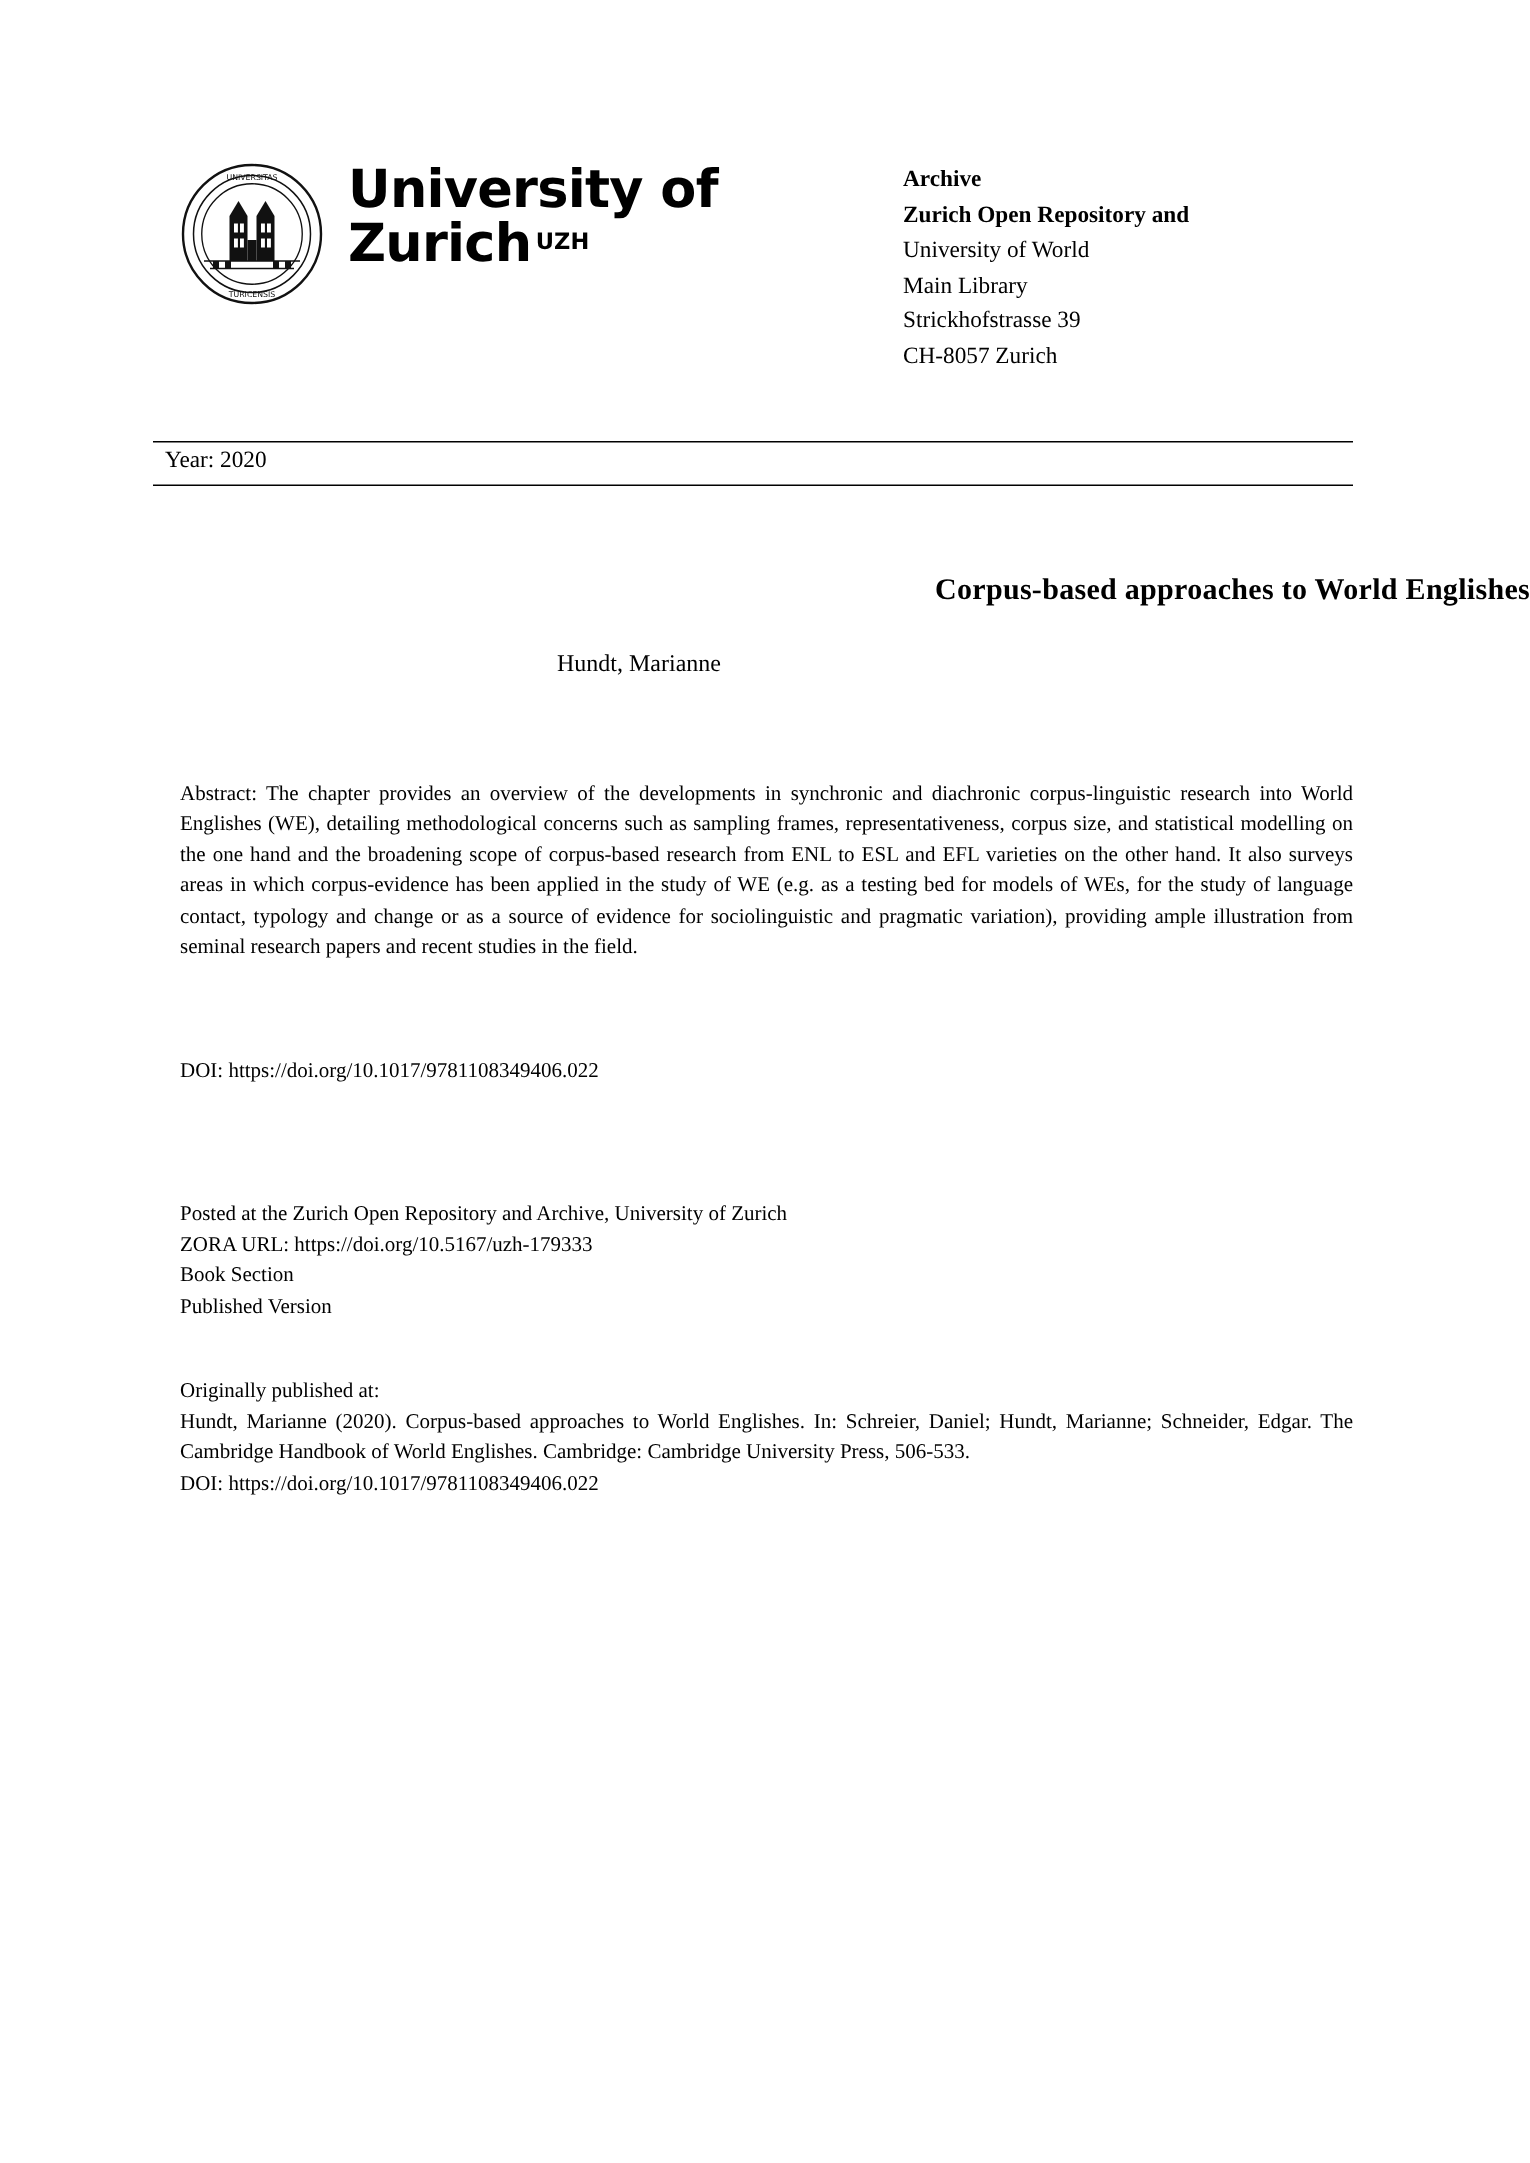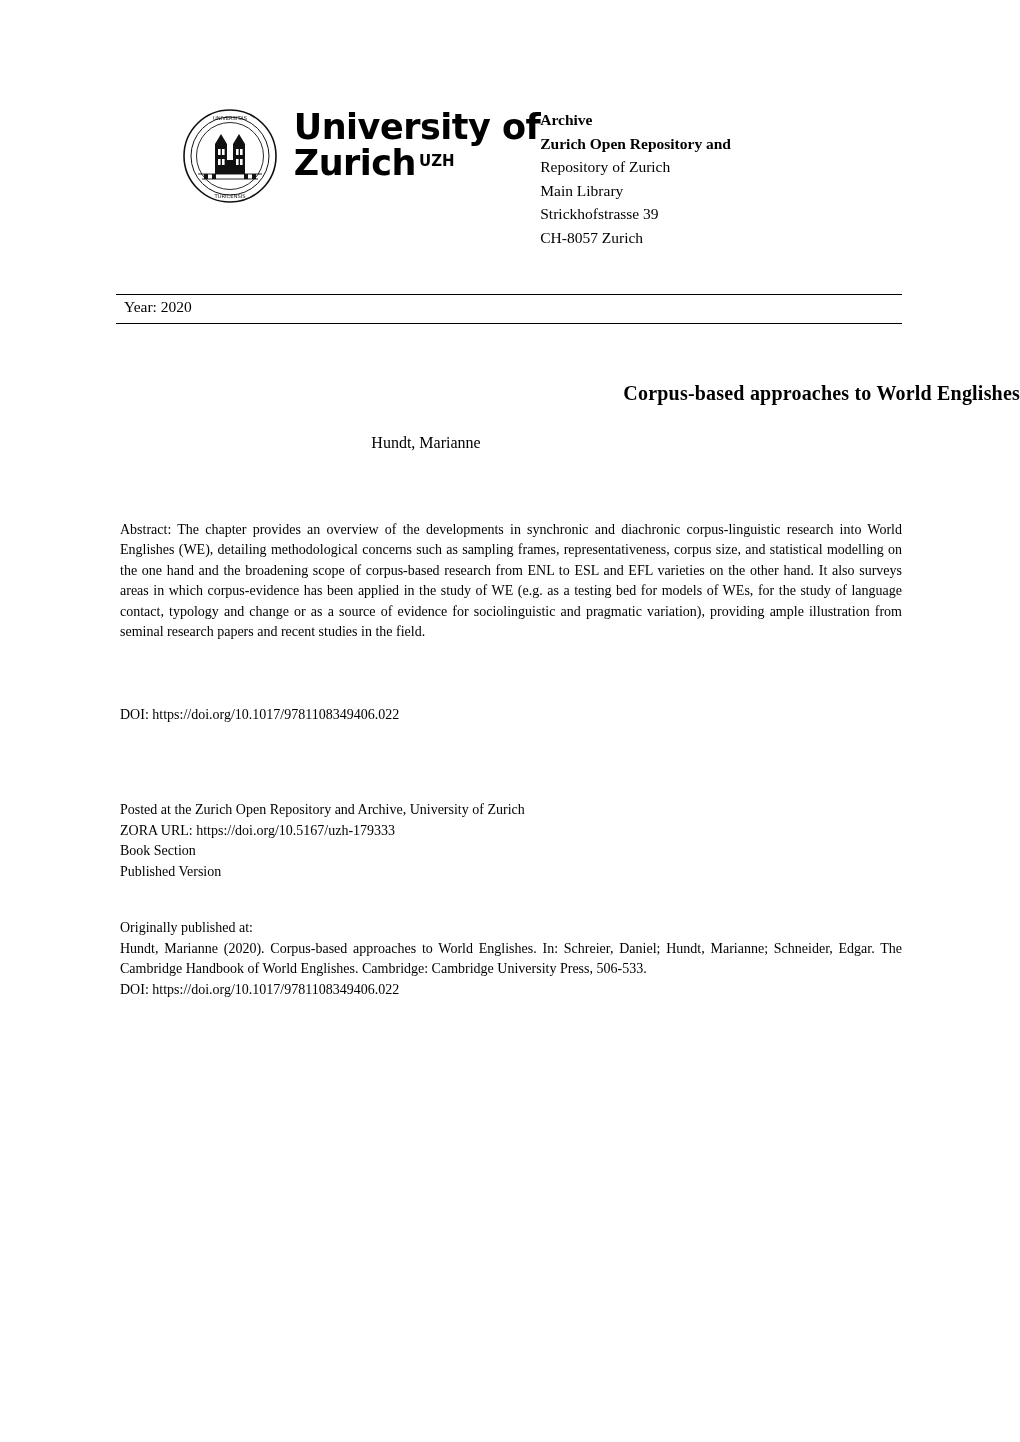--- a/index.html
+++ b/index.html
@@ -24,21 +24,21 @@
   }
 
   
   .header {
     position: absolute;
     top: 100px;
     left: 120px;
     right: 118px;
     display: flex;
     align-items: flex-start;
-    justify-content: center;
+    justify-content: space-between;
   }
   .logo-block {
     display: flex;
     align-items: flex-start;
   }
   .seal {
     width: 96px;
     height: 96px;
     flex: 0 0 96px;
     position: relative;
@@ -73,21 +73,21 @@
     font-size: 15.5px;
     line-height: 1.52;
     margin-top: 8px;
   }
   .addr .b { font-weight: bold; }
 
   
   .yearbox {
     position: absolute;
     top: 294px;
-    left: 116px;
+    left: 102px;
     right: 118px;
     border-top: 1.1px solid #000;
     border-bottom: 1.1px solid #000;
     height: 28px;
   }
   .yearbox .year {
     position: absolute;
     left: 8px;
     top: 3px;
     font-size: 15.5px;
@@ -182,21 +182,21 @@
         <div class="line2">
           <span>Zurich</span>
           <span class="uzh">UZH</span>
         </div>
       </div>
     </div>
 
     <div class="addr">
       <div class="b">Archive</div>
       <div class="b">Zurich Open Repository and</div>
-      <div>Repository of Zurich</div>
+      <div>University of World</div>
       <div>Main Library</div>
       <div>Strickhofstrasse 39</div>
       <div>CH-8057 Zurich</div>
     </div>
   </div>
 
   <div class="yearbox">
     <span class="year">Year: 2020</span>
   </div>
 

